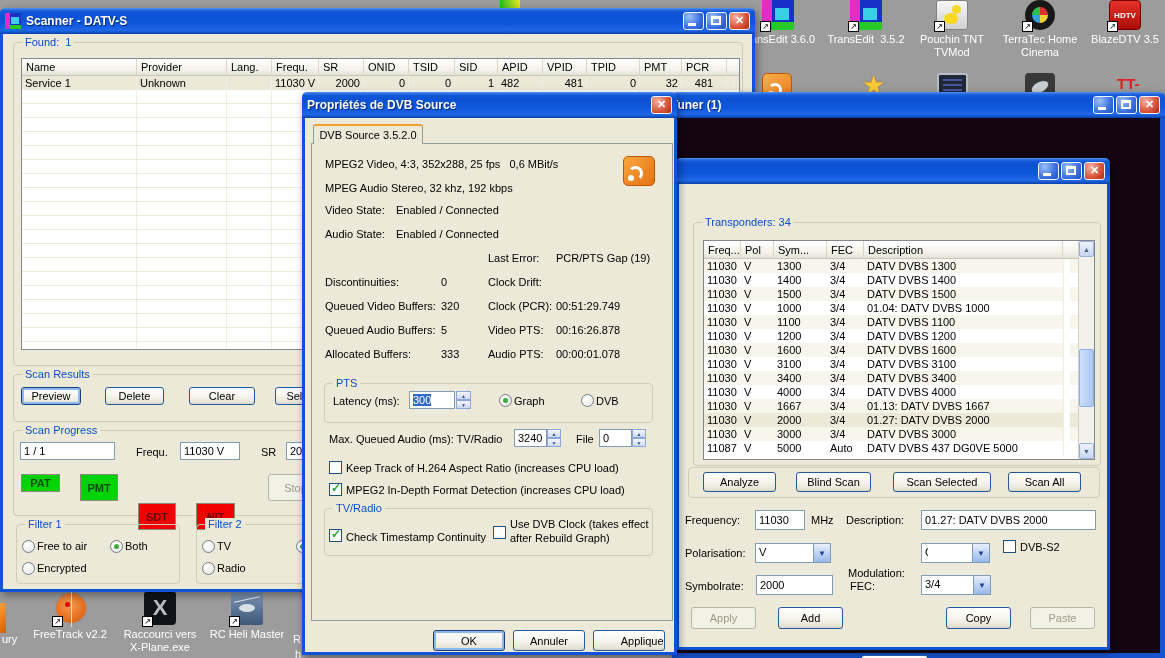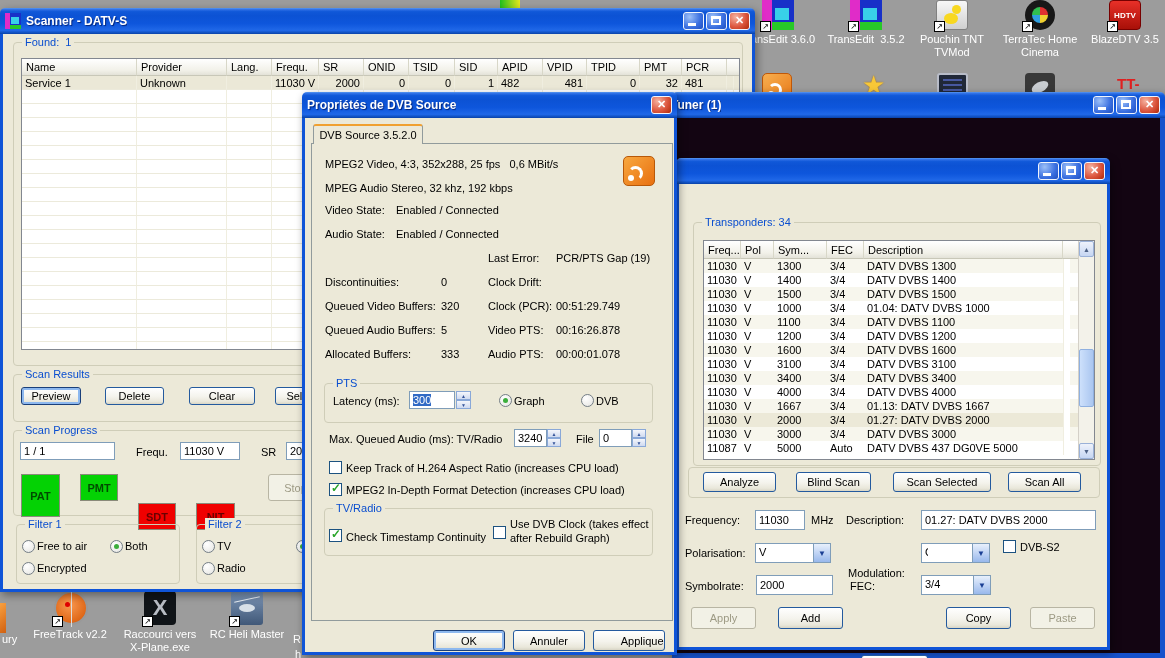--- a/index.html
+++ b/index.html
@@ -53,21 +53,21 @@
     box-sizing:border-box;display:flex;align-items:center;padding:0 4px;flex:0 0 auto;overflow:hidden;white-space:pre;}
   .srow,.trow{display:flex;height:14px;line-height:14px;}
   .srow span,.trow span{box-sizing:border-box;padding:0 3px;overflow:hidden;white-space:pre;flex:0 0 auto;}
   .srow span{border-right:1px solid #f0eee0;border-bottom:1px solid #eceadb;}
   .srow.sel{background:#ebe8d7;}
   .trow.alt{background:#f7f6ed;}
   .trow.sel{background:#ece9d8;}
   
   .c0{width:115px}.c1{width:90px}.c2{width:45px;text-align:right}.c3{width:47px}.c4{width:45px;text-align:right}
   .c5{width:45px;text-align:right}.c6{width:46px;text-align:right}.c7{width:43px;text-align:right}.c8{width:45px;text-align:left}
-  .c9{width:44px;text-align:right}.c10{width:53px;text-align:right}.c11{width:42px;text-align:right}.c12{width:45px;text-align:left}
+  .c9{width:44px;text-align:right}.c10{width:53px;text-align:right}.c11{width:42px;text-align:right}.c12{width:45px;text-align:center}
   .c13{flex:1 1 auto;border-right:none;}
   
   .t0{width:37px}.t1{width:33px}.t2{width:53px}.t3{width:37px}.t4{width:199px}
   .t5{flex:1 1 auto;background:#fff;border-left:1px solid #f0eee0;}
   
   .sbar{position:absolute;top:0;bottom:0;right:0;width:16px;background:#f3f2ea;border-left:1px solid #d4d0c8;box-sizing:border-box;}
   .sb-btn{position:absolute;left:0;width:15px;height:16px;background:linear-gradient(180deg,#eef2fb,#c6d6f2);
     border:1px solid #9ab1d8;border-radius:2px;color:#4d6185;font-size:7px;display:flex;align-items:center;justify-content:center;box-sizing:border-box;}
   .sb-thumb{position:absolute;left:0;width:15px;background:linear-gradient(90deg,#cde0fb,#aac6f0);border:1px solid #8fb0e0;border-radius:2px;box-sizing:border-box;}
   
@@ -572,21 +572,21 @@
       <div class="xpbtn" style="left:272px;top:353px;width:68px;height:18px;">Select All</div>
 
       <div class="grp" style="left:10px;top:396px;width:730px;height:86px;">
         <span class="glabel">Scan Progress</span>
       </div>
       <div class="ifield" style="left:17px;top:408px;width:95px;height:18px;">1 / 1</div>
       <span class="lbl" style="left:133px;top:412px;">Frequ.</span>
       <div class="ifield" style="left:177px;top:408px;width:60px;height:18px;">11030 V</div>
       <span class="lbl" style="left:258px;top:412px;">SR</span>
       <div class="ifield" style="left:283px;top:408px;width:45px;height:18px;">2000</div>
-      <div class="ind ind-ok" style="left:18px;top:440px;width:39px;height:43px;">PAT</div>
+      <div class="ind ind-ok" style="left:18px;top:440px;width:39px;height:18px;">PAT</div>
       <div class="ind ind-ok" style="left:77px;top:440px;width:38px;height:27px;">PMT</div>
       <div class="ind ind-fail" style="left:135px;top:440px;width:38px;height:27px;">SDT</div>
       <div class="ind ind-fail" style="left:193px;top:440px;width:39px;height:27px;">NIT</div>
       <div class="xpbtn dis" style="left:265px;top:440px;width:55px;height:27px;">Stop</div>
 
       <div class="grp" style="left:13px;top:490px;width:164px;height:60px;">
         <span class="glabel">Filter 1</span>
       </div>
       <span class="radio" style="left:19px;top:506px;"></span>
       <span class="lbl" style="left:34px;top:506px;">Free to air</span>

